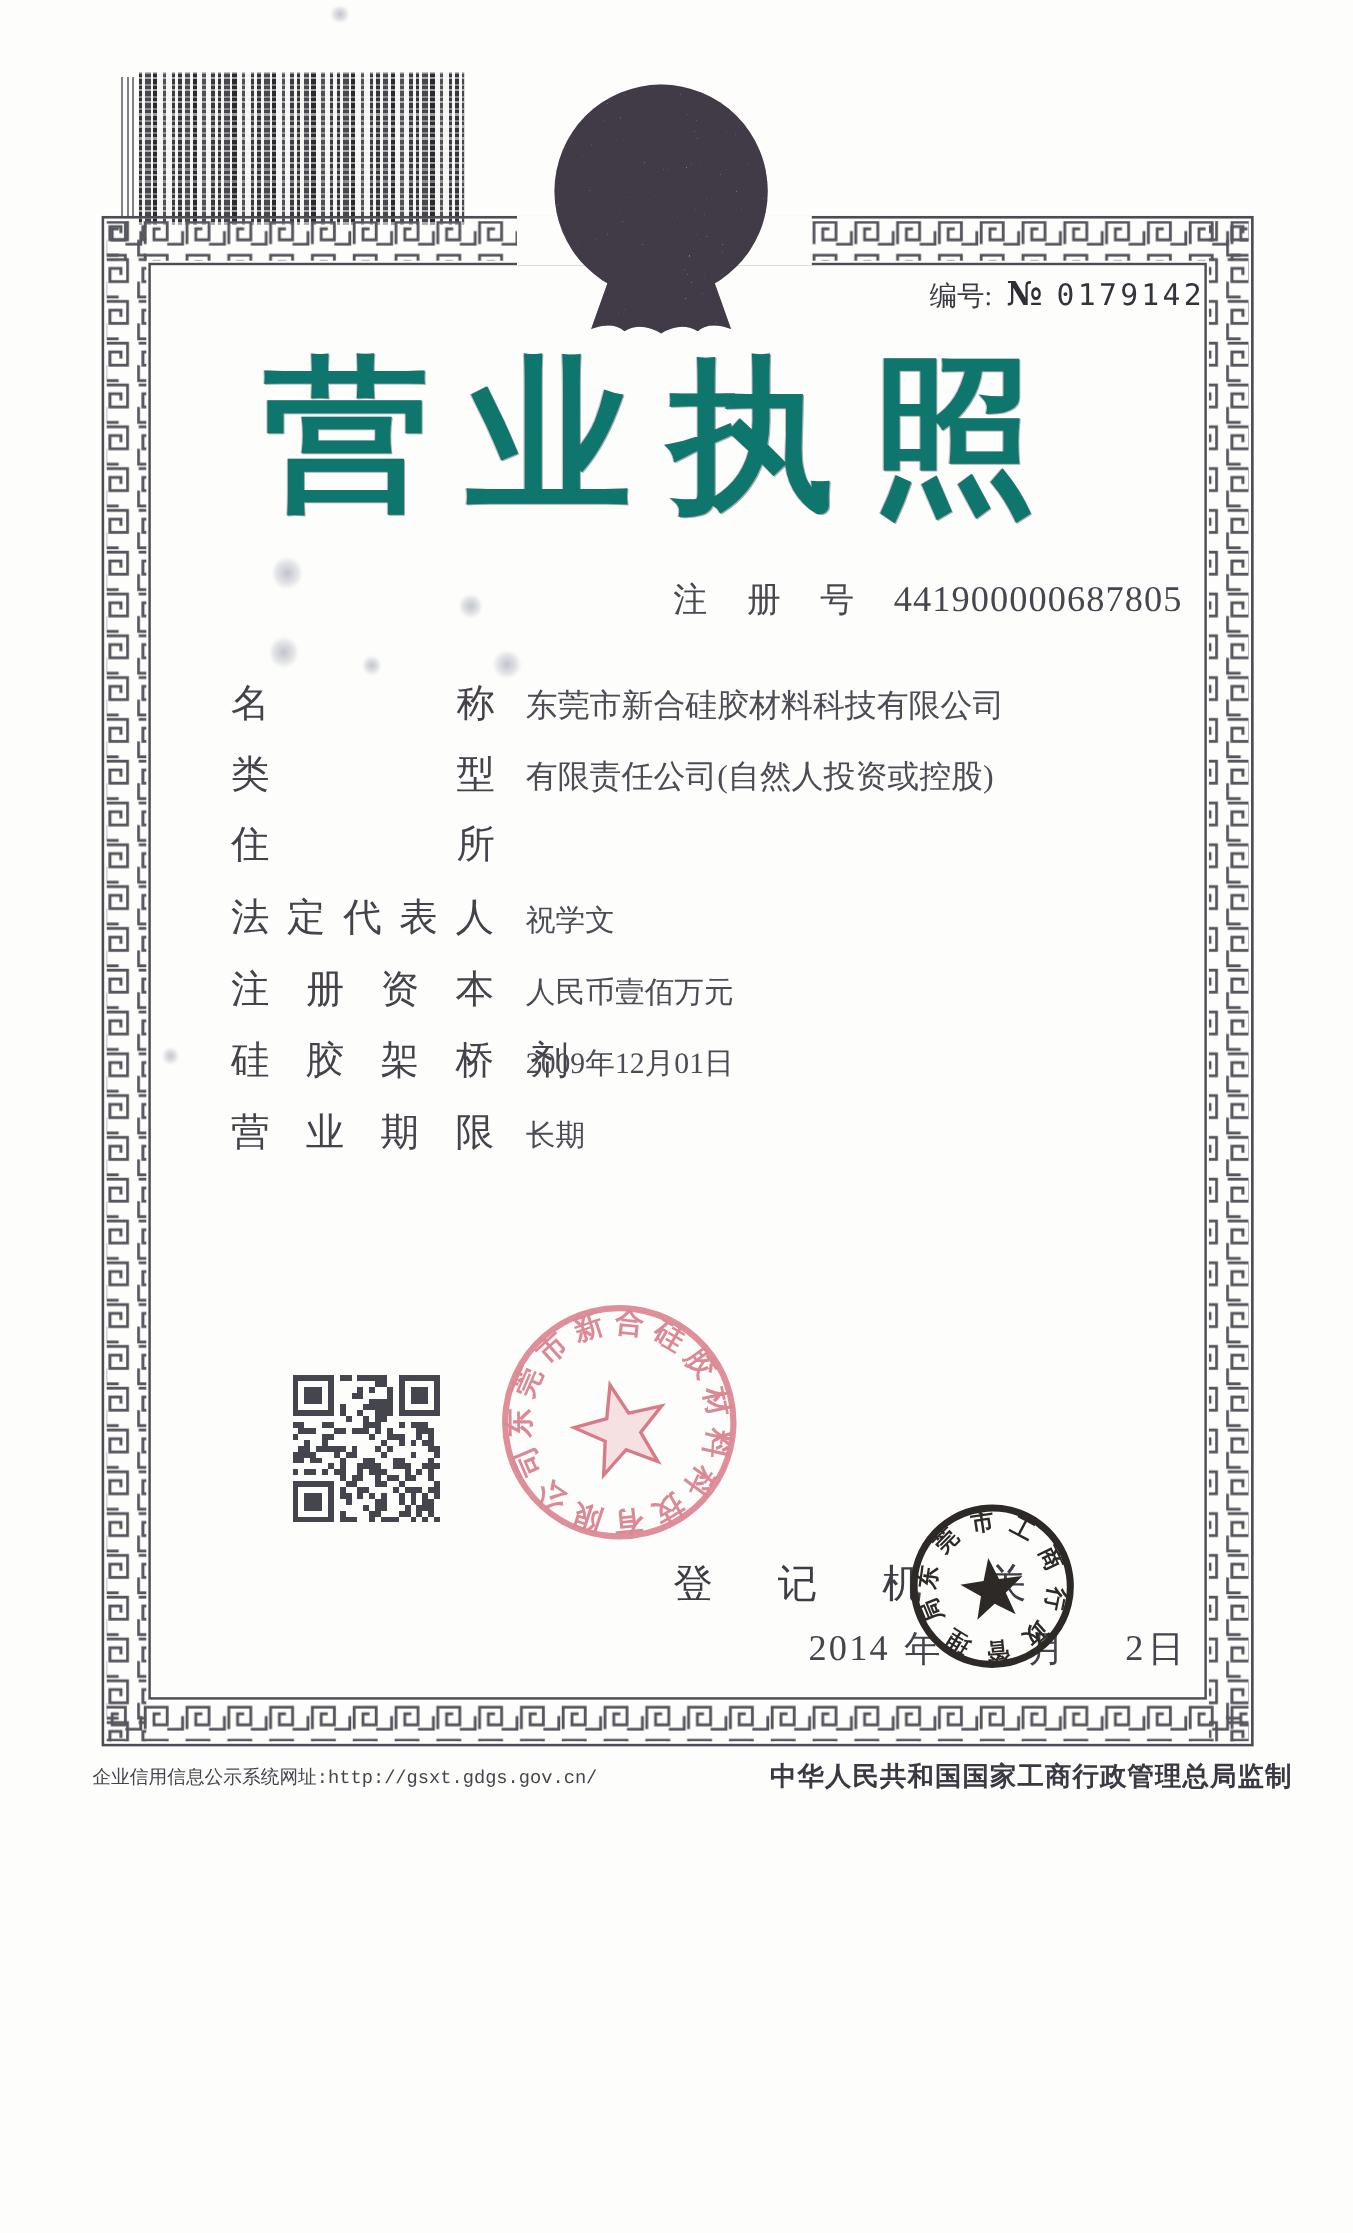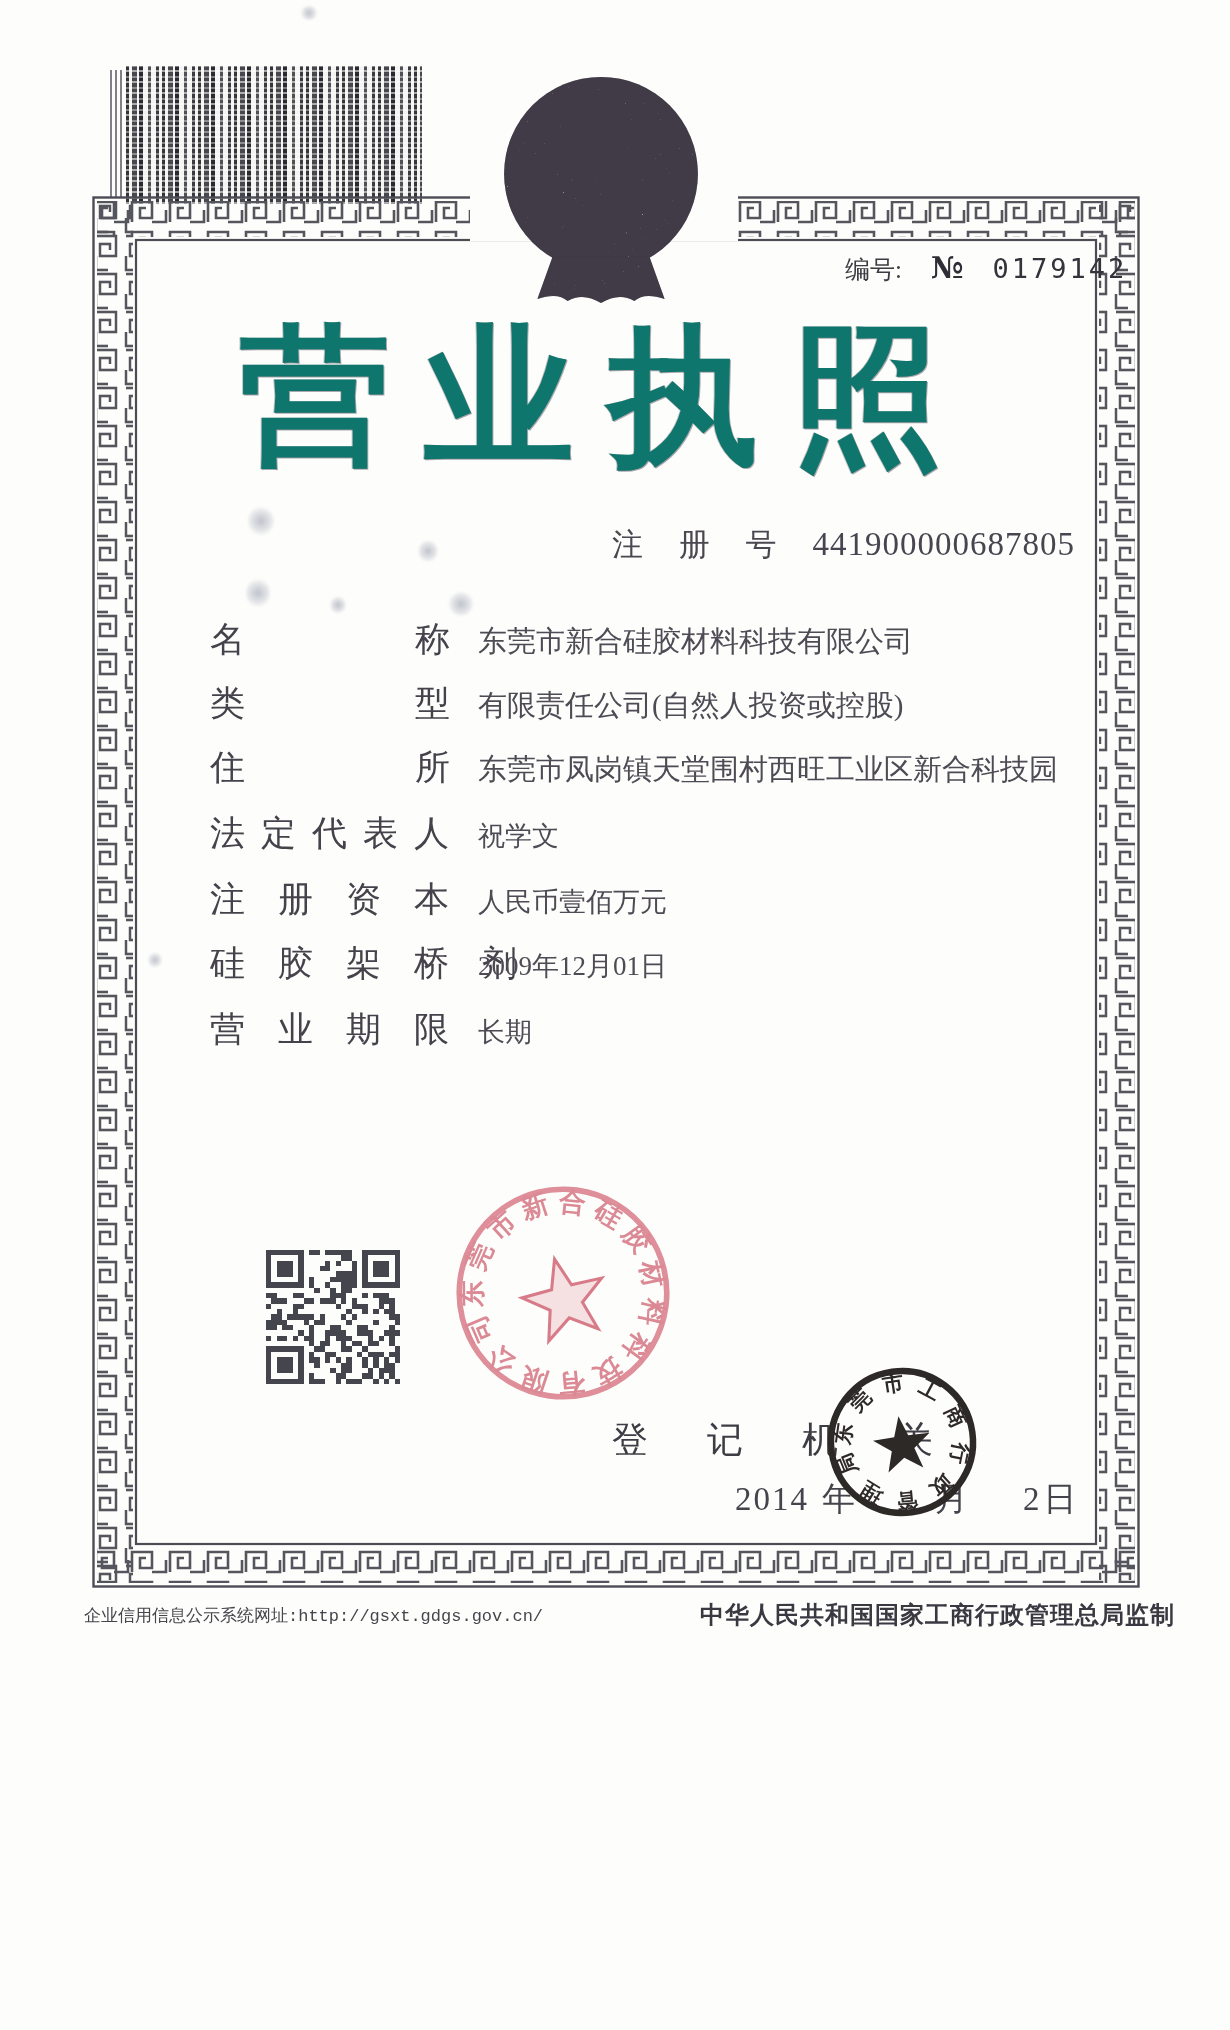--- a/index.html
+++ b/index.html
@@ -12,21 +12,21 @@
     background:
       repeating-linear-gradient(0deg, rgba(255,255,255,.55) 0 2px, rgba(255,255,255,0) 2px 5px, rgba(255,255,255,.38) 5px 7px, rgba(255,255,255,0) 7px 11px),
       repeating-linear-gradient(90deg,#26262b 0 3px,#f4f4f2 3px 6px,#3a3a41 6px 11px,#f4f4f2 11px 13px,#191920 13px 17px,#f4f4f2 17px 22px,#42424a 22px 25px,#f4f4f2 25px 30px,#2c2c33 30px 33px,#f4f4f2 33px 36px);}
   .barcode:before{content:"";position:absolute;left:-16px;top:4px;width:12px;height:128px;
       background:repeating-linear-gradient(90deg,#55555e 0 2px,transparent 2px 5px);opacity:.8}
 
   
   .frame{left:92px;top:196px;width:1048px;height:1392px}
   .emblem{left:497px;top:68px;width:208px;height:244px}
 
-  .serial{left:845px;top:250px;display:flex;align-items:baseline;gap:29px;color:#3c3a42;font-size:25px}
+  .serial{left:845px;top:250px;display:flex;align-items:baseline;gap:13px;color:#3c3a42;font-size:25px}
   .numero{font-weight:bold;font-size:30px;font-family:"DejaVu Serif",serif;color:#2f2d35}
   .serial-digits{font-size:27px;letter-spacing:3px;font-family:"DejaVu Sans Mono",monospace;color:#34323a}
 
   .title{left:240px;top:326px;width:760px;font-size:150px;line-height:1.1;font-weight:900;
     letter-spacing:34px;color:#0f766e;font-family:Liberation Mono, monospace;white-space:nowrap;
     text-shadow:1px 1px 0 rgba(69,64,75,.45), -1px 0 0 rgba(69,64,75,.3)}
 
   .regno{left:612px;top:524px;display:flex;align-items:baseline}
   .regno-label{font-size:31px;letter-spacing:14px;color:#4a4750;white-space:nowrap}
   .regno-value{font-size:33px;margin-left:22px;color:#484550;letter-spacing:1px}
@@ -123,21 +123,20 @@
   <div class="field-row r1">
     <div class="field-label ls2">名称</div>
     <div class="field-value v-big">东莞市新合硅胶材料科技有限公司</div>
   </div>
   <div class="field-row r2">
     <div class="field-label ls2">类型</div>
     <div class="field-value v-big">有限责任公司(自然人投资或控股)</div>
   </div>
   <div class="field-row r3">
     <div class="field-label ls2">住所</div>
-    <div class="field-value v-big">东莞市凤岗镇天堂围村西旺工业区新合科技园</div>
   </div>
   <div class="field-row r4">
     <div class="field-label ls5">法定代表人</div>
     <div class="field-value">祝学文</div>
   </div>
   <div class="field-row r5">
     <div class="field-label ls4">注册资本</div>
     <div class="field-value">人民币壹佰万元</div>
   </div>
   <div class="field-row r6">

